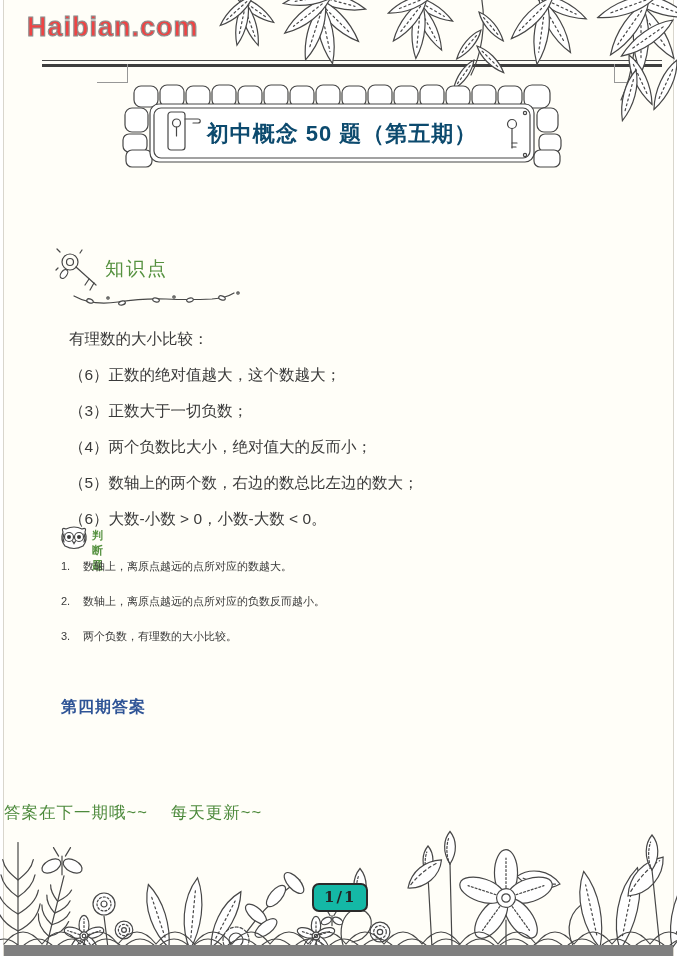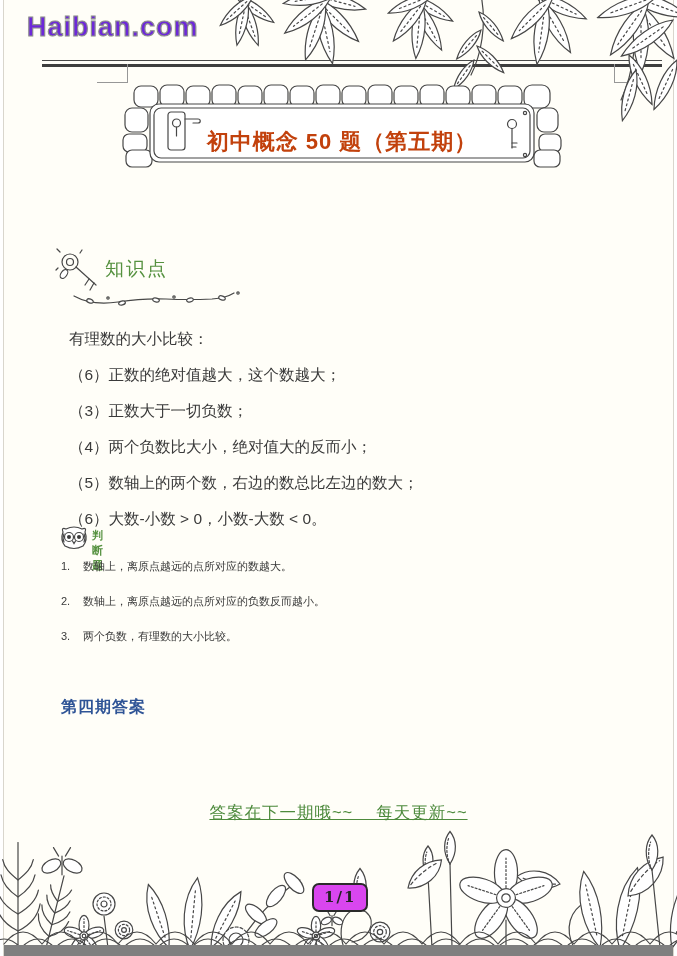--- a/index.html
+++ b/index.html
@@ -5,46 +5,46 @@
   html,body{margin:0;padding:0;width:677px;height:956px;background:#ffffff;overflow:hidden;
     font-family:"Liberation Sans",sans-serif;}
   .page{position:absolute;top:0;left:3px;right:3px;bottom:0;background:#fffef8;
     border-left:1px solid #d9d6cd;border-right:1px solid #d9d6cd;}
   .abs{position:absolute;}
   svg{overflow:visible;}
   svg *{vector-effect:non-scaling-stroke;}
   .stroke{stroke:#474747;stroke-width:1.2;fill:#ffffff;stroke-linecap:round;}
   .nofill{stroke:#474747;stroke-width:1.2;fill:none;stroke-linecap:round;}
   .logo{left:23px;top:12px;font-size:27px;font-weight:bold;letter-spacing:1px;
-    color:#6d28d9;-webkit-text-stroke:1.1px #8f8f8f;text-shadow:0 0 1px #a8a8a8;}
+    color:#ef4444;-webkit-text-stroke:1.1px #8f8f8f;text-shadow:0 0 1px #a8a8a8;}
   .rule{left:38px;top:60px;width:620px;height:3px;
     border-top:1px solid #4a4a4a;border-bottom:3px solid #3e3e3e;}
   .crop-l{left:93px;top:64px;width:30px;height:18px;
     border-right:1px solid #979797;border-bottom:1px solid #979797;}
   .crop-r{left:610px;top:64px;width:30px;height:18px;
     border-left:1px solid #979797;border-bottom:1px solid #979797;}
   .banner-title{left:150px;top:119px;width:376px;text-align:center;
-    font-size:22px;font-weight:bold;color:#c2410c;letter-spacing:1px;margin-top:8px;}
+    font-size:22px;font-weight:bold;color:#0c4a6e;letter-spacing:1px;}
   .kp-title{left:101px;top:256px;font-size:19px;font-weight:normal;color:#55913f;letter-spacing:2px;}
   .kp-body{left:57px;top:317px;width:560px;font-size:15.5px;color:#3a3a3a;line-height:28px;}
   .kp-body p{margin:8px;padding:0;}
   .judge-row{left:56px;top:526px;height:24px;}
   .judge-title{position:absolute;left:32px;top:2px;font-size:11px;font-weight:bold;color:#55913f;letter-spacing:1px;}
   .j-list{left:57px;top:553px;width:560px;font-size:11px;color:#3a3a3a;}
   .j-item{height:35px;line-height:26px;}
   .j-item .num{display:inline-block;width:22px;}
   .ans-header{left:57px;top:662px;font-size:16px;font-weight:bold;color:#2f5496;letter-spacing:1px;margin-top:35px;}
   .a-list{left:60px;top:696px;width:560px;font-size:13.5px;color:#3a3a3a;}
   .a-item{height:36px;line-height:22px;}
   .a-item .num{display:inline-block;width:24px;}
   .a-item .num.blue{color:#2f5496;font-weight:bold;}
-  .footer-note{left:0;top:802px;width:100%;text-align:center;font-size:16.5px;
-    color:#4d8a3c;letter-spacing:1px;text-decoration:underline;}
+  .footer-note{left:0;top:802px;width:100%;font-size:16.5px;
+    color:#4d8a3c;letter-spacing:1px;}
   .badge{left:308px;top:883px;padding:3px 10px 4px 10px;border:2.5px solid #2b2b2b;
-    border-radius:7px;background:#d946ef;font-family:"DejaVu Serif",serif;
+    border-radius:7px;background:#14b8a6;font-family:"DejaVu Serif",serif;
     font-weight:bold;font-size:15px;color:#222;letter-spacing:2px;z-index:5;}
   .bottom-bar{left:0;top:945px;width:100%;height:11px;background:#7f7f7f;z-index:6;}
 </style>
 </head>
 <body>
 
 <div class="page">
 
   <div class="abs logo">Haibian.com</div>
   <div class="abs rule"></div>

